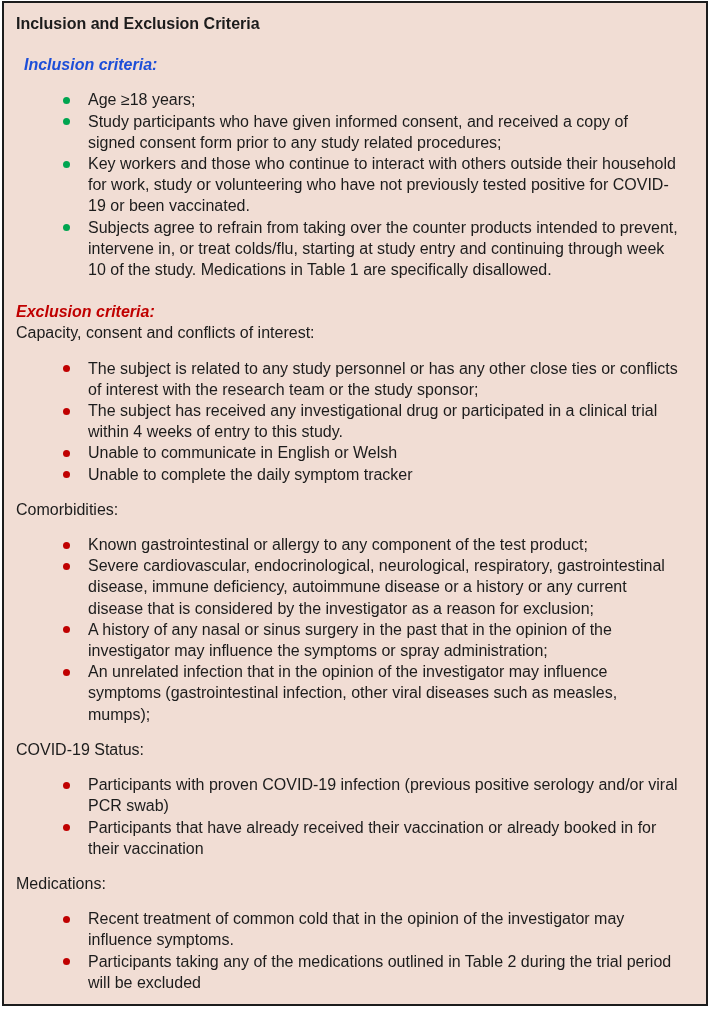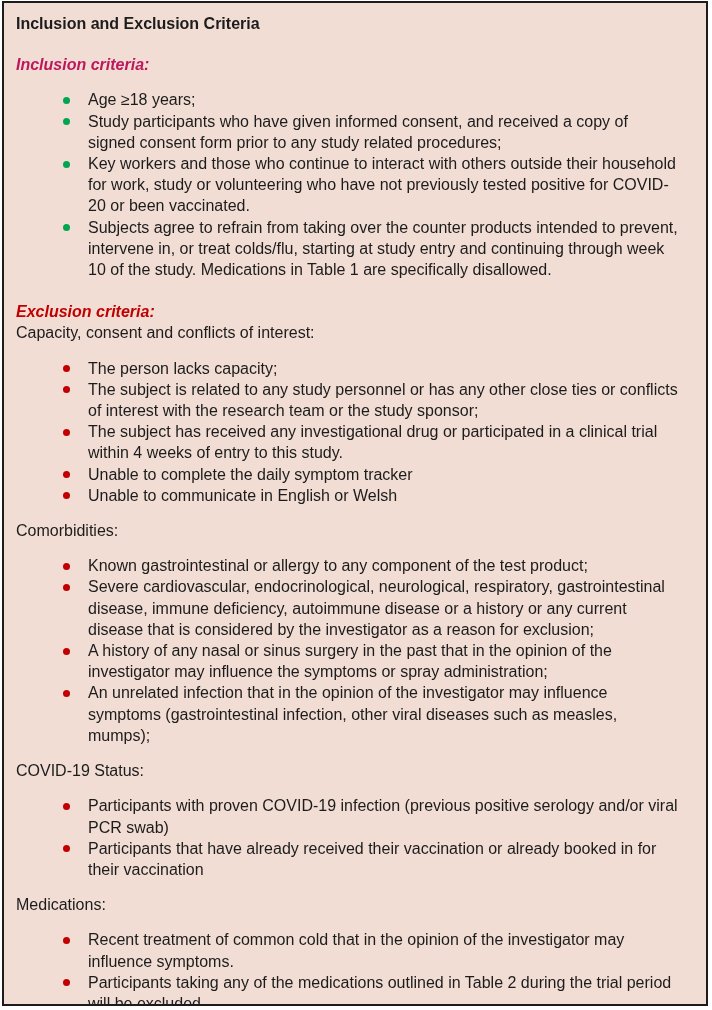--- a/index.html
+++ b/index.html
@@ -31,21 +31,21 @@
     overflow: hidden;
   }
   .title {
     font-weight: bold;
     margin: 2px 0 20px 0;
   }
   .sec-heading {
     font-weight: bold;
     font-style: italic;
   }
-  .inclusion-heading { color: #be185d; margin: 0; }
+  .inclusion-heading { color: #1d4ed8; margin: 8px; }
   .exclusion-heading { color: #c00000; margin: 21px 0 0 0; }
   .group-label { margin: 0; }
   ul.criteria {
     list-style: none;
     margin: 14px;
     padding: 0 0 0 31px;
   }
   ul.criteria li {
     position: relative;
     padding-left: 27px;
@@ -67,33 +67,32 @@
 
 <div class="page">
   <div class="box">
 
     <div class="title">Inclusion and Exclusion Criteria</div>
 
     <div class="sec-heading inclusion-heading">Inclusion criteria:</div>
     <ul class="criteria green">
       <li>Age ≥18 years;</li>
       <li>Study participants who have given informed consent, and received a copy of signed consent form prior to any study related procedures;</li>
-      <li>Key workers and those who continue to interact with others outside their household for work, study or volunteering who have not previously tested positive for COVID-20 or been vaccinated.</li>
+      <li>Key workers and those who continue to interact with others outside their household for work, study or volunteering who have not previously tested positive for COVID-19 or been vaccinated.</li>
       <li>Subjects agree to refrain from taking over the counter products intended to prevent, intervene in, or treat colds/flu, starting at study entry and continuing through week 10 of the study. Medications in Table 1 are specifically disallowed.</li>
     </ul>
 
     <div class="sec-heading exclusion-heading">Exclusion criteria:</div>
 
     <div class="group-label">Capacity, consent and conflicts of interest:</div>
     <ul class="criteria red">
-      <li>The person lacks capacity;</li>
       <li>The subject is related to any study personnel or has any other close ties or conflicts of interest with the research team or the study sponsor;</li>
       <li>The subject has received any investigational drug or participated in a clinical trial within 4 weeks of entry to this study.</li>
+      <li>Unable to communicate in English or Welsh</li>
       <li>Unable to complete the daily symptom tracker</li>
-      <li>Unable to communicate in English or Welsh</li>
     </ul>
 
     <div class="group-label">Comorbidities:</div>
     <ul class="criteria red">
       <li>Known gastrointestinal or allergy to any component of the test product;</li>
       <li>Severe cardiovascular, endocrinological, neurological, respiratory, gastrointestinal disease, immune deficiency, autoimmune disease or a history or any current disease that is considered by the investigator as a reason for exclusion;</li>
       <li>A history of any nasal or sinus surgery in the past that in the opinion of the investigator may influence the symptoms or spray administration;</li>
       <li>An unrelated infection that in the opinion of the investigator may influence symptoms (gastrointestinal infection, other viral diseases such as measles, mumps);</li>
     </ul>
 

